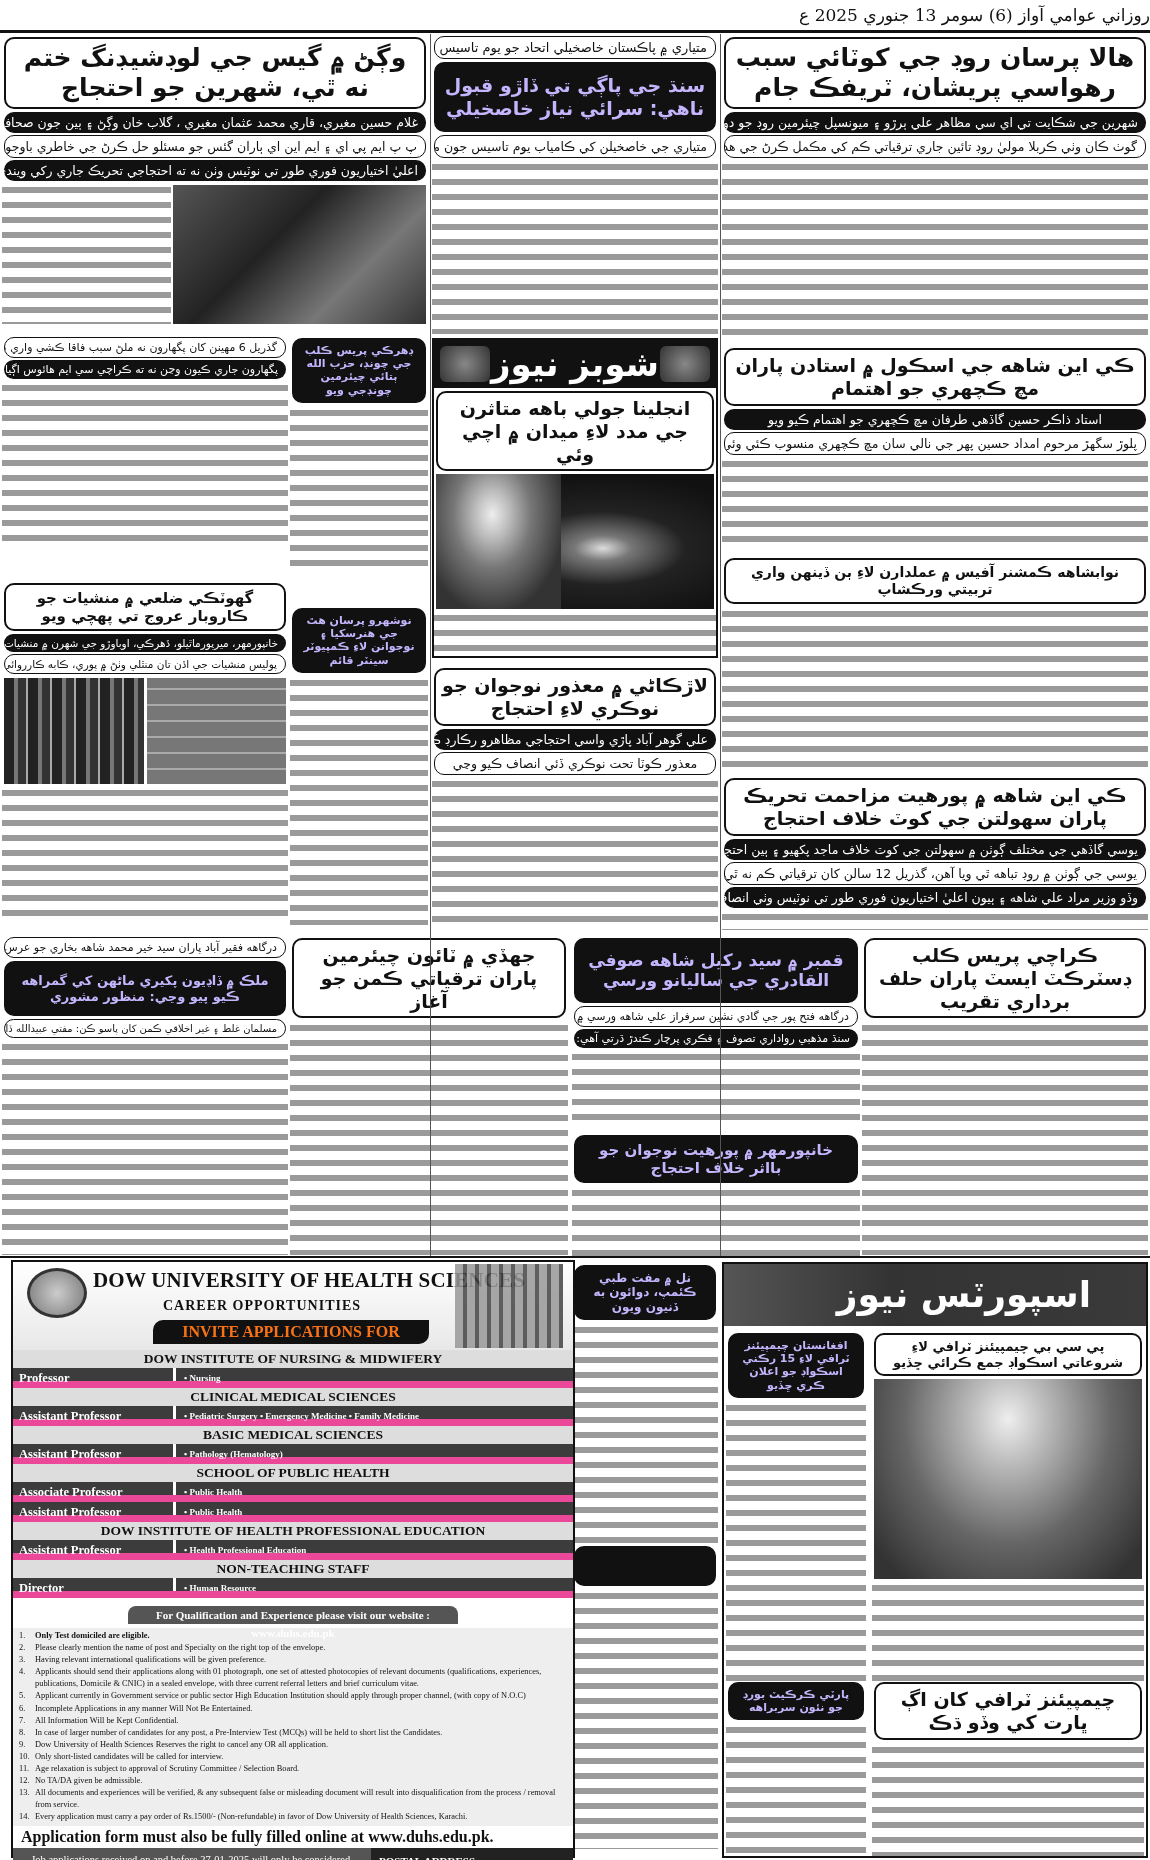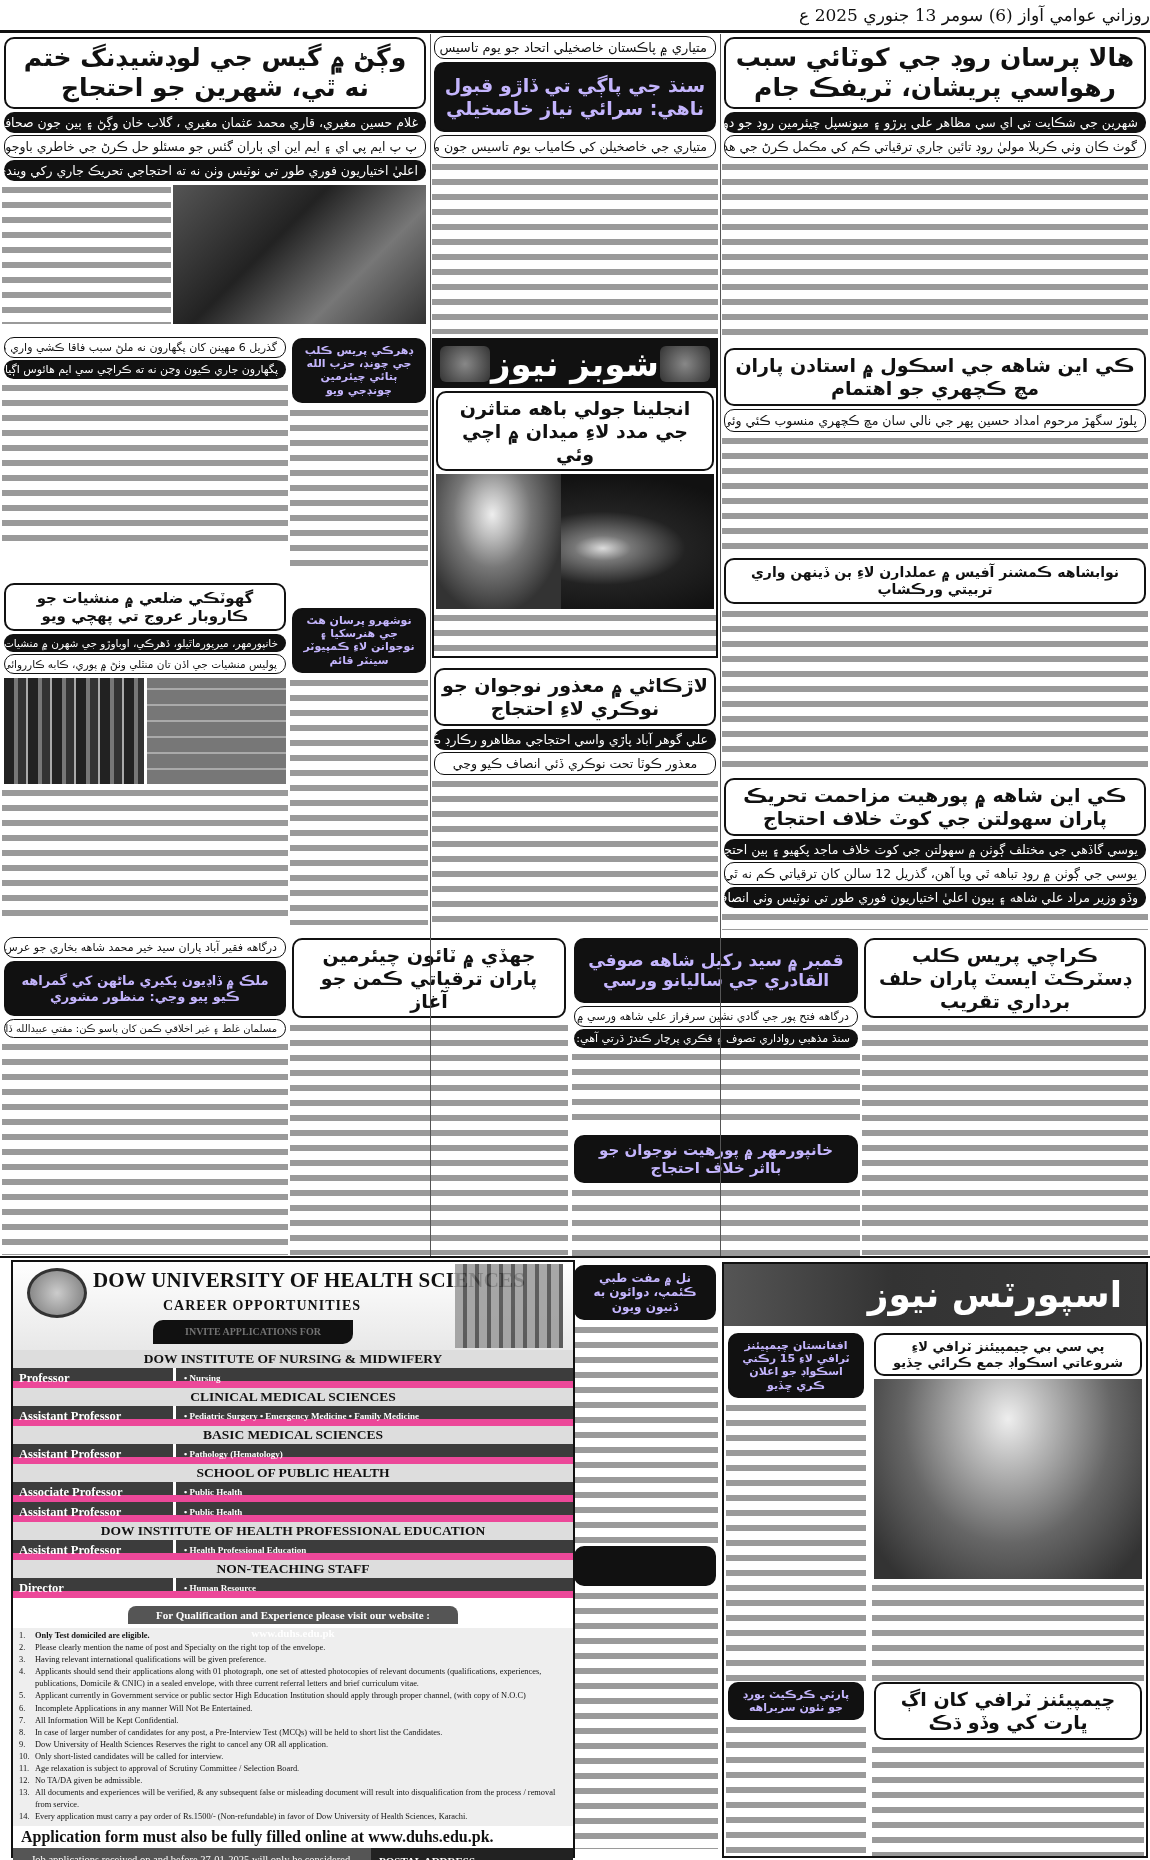--- a/index.html
+++ b/index.html
@@ -21,54 +21,55 @@
 .photo.celeb{position:absolute;left:0;top:0;width:45%;height:100%;background:radial-gradient(ellipse at 45% 30%,#eee 0,#bbb 18%,#777 40%,#333 75%)}
 .photo.cricket{background:radial-gradient(ellipse at 50% 20%,#eee 0,#bbb 20%,#666 55%,#333 90%)}
 .photo.bottles{background:repeating-linear-gradient(90deg,#222 0 10px,#777 10px 14px,#333 14px 22px,#aaa 22px 24px)}
 .photo.boxes{background:repeating-linear-gradient(0deg,#777 0 14px,#aaa 14px 16px),#888}
 
 .ad{position:absolute;left:11px;top:1260px;width:564px;height:598px;border:2px solid #111;background:#fff;font-family:Liberation Serif, serif;direction:ltr}
 .ad-head{height:88px;position:relative;background:linear-gradient(#fff,#e8e8e8)}
 .ad-logo{position:absolute;left:14px;top:6px;width:60px;height:50px;border:3px solid #333;border-radius:50%;background:radial-gradient(circle,#ccc,#777)}
 .ad-title{position:absolute;left:80px;top:6px;font-size:21px;font-weight:bold;letter-spacing:0.2px}
 .ad-career{position:absolute;left:150px;top:36px;font-size:14px;font-weight:bold;letter-spacing:1px}
-.ad-invite{position:absolute;left:140px;top:58px;width:200px;height:24px;background:#111;color:#737373;font-weight:bold;font-size:10px;text-align:center;line-height:24px;border-radius:10px 0 10px 0}
+.ad-invite{position:absolute;left:140px;top:58px;width:276px;height:24px;background:#111;color:#f97316;font-weight:bold;font-size:16px;text-align:center;line-height:24px;border-radius:10px 0 10px 0}
 .ad-building{position:absolute;right:10px;top:2px;width:108px;height:84px;background:repeating-linear-gradient(90deg,#999 0 8px,#444 8px 12px),#888;opacity:.85}
 .ad-section{background:#ddd;text-align:center;font-weight:bold;font-size:13.5px;height:18px;line-height:18px}
 .ad-row{display:flex;height:20px;border-bottom:7px solid #ec4899}
 .ad-post{width:163px;background:#3c3c3c;color:#fff;font-weight:bold;font-size:12.5px;padding-left:6px;line-height:20px;border-right:3px solid #fff}
 .ad-spec{flex:1;background:#3c3c3c;color:#fff;font-weight:bold;font-size:9px;padding-left:8px;line-height:20px}
 .ad-web{margin:8px auto 4px;width:330px;background:#555;color:#fff;font-weight:bold;font-size:11px;text-align:center;height:18px;line-height:18px;border-radius:8px 8px 0 0}
 .ad-list{background:#eee;padding:2px 6px;font-size:8.4px;line-height:12.1px}
 .ad-list li{list-style:none;display:flex}
 .ad-list li span.n{width:16px;flex:none}
 .ad-online{font-weight:bold;font-size:16px;padding:2px 8px}
 .ad-foot{display:flex;height:94px}
 .ad-foot-left{width:358px}
 .ad-foot-left .a{background:#555;color:#fff;font-size:10.5px;text-align:center;padding:4px;height:52px;line-height:15px}
 .ad-foot-right{flex:1;background:#222;color:#fff;padding:6px 8px;font-size:10px;line-height:14px}
 .ad-foot-right b{display:block;font-size:11px}
-.sports-banner{background:linear-gradient(90deg,#555,#333 40%,#3a3a3a);color:#fff;font-size:36px;font-weight:bold;text-align:right;padding-right:24px;height:62px;line-height:62px;direction:rtl;position:relative}
+.sports-banner{background:linear-gradient(90deg,#555,#333 40%,#3a3a3a);color:#fff;font-size:36px;font-weight:bold;text-align:right;padding-right:55px;height:62px;line-height:62px;direction:rtl;position:relative}
 .showbiz-banner{background:#111;color:#fff;font-size:34px;font-weight:bold;text-align:center;height:48px;line-height:48px;position:relative}
 .emblem{position:absolute;top:6px;width:50px;height:36px;border-radius:6px;background:radial-gradient(circle,#888,#333)}
 </style>
 </head>
 <body>
 
 <div class="masthead">روزاني عوامي آواز (6) سومر 13 جنوري 2025 ع</div>
 <div class="rule" style="top:30px"></div>
 
 <div class="col" style="left:722px;top:34px;width:426px;height:306px">
   <div class="hbox lg">هالا پرسان روڊ جي کوٽائي سبب رهواسي پريشان، ٽريفڪ جام</div>
   <div class="sub">شهرين جي شڪايت تي اي سي مظاهر علي ٻرڙو ۽ ميونسپل چيئرمين روڊ جو دورو ڪيو</div>
   <div class="sub light">گوٺ ڪان وٺي ڪربلا موليٰ روڊ تائين جاري ترقياتي ڪم کي مڪمل ڪرڻ جي هدايت ڪئي وئي</div>
   <div class="body-text" style="height:220px"></div>
 </div>
 <div class="col" style="left:722px;top:345px;width:426px;height:205px">
   <div class="hbox md">ڪي اين شاهه جي اسڪول ۾ استادن پاران مچ ڪچهري جو اهتمام</div>
+  <div class="sub">استاد ذاڪر حسين گاڏهي طرفان مچ ڪچهري جو اهتمام ڪيو ويو</div>
   <div class="sub light">پلوڙ سگهڙ مرحوم امداد حسين پهر جي نالي سان مچ ڪچهري منسوب ڪئي وئي</div>
   <div class="body-text" style="height:120px"></div>
 </div>
 <div class="col" style="left:722px;top:555px;width:426px;height:215px">
   <div class="hbox" style="font-size:14px">نوابشاهه ڪمشنر آفيس ۾ عملدارن لاءِ ٻن ڏينهن واري تربيتي ورڪشاپ</div>
   <div class="body-text" style="height:180px"></div>
 </div>
 <div class="col" style="left:722px;top:775px;width:426px;height:155px">
   <div class="hbox md">ڪي اين شاهه ۾ پورهيت مزاحمت تحريڪ پاران سهولتن جي کوٽ خلاف احتجاج</div>
   <div class="sub">يوسي گاڏهي جي مختلف ڳوٺن ۾ سهولتن جي کوٽ خلاف ماجد پکهيو ۽ ٻين احتجاج ڪيو</div>

